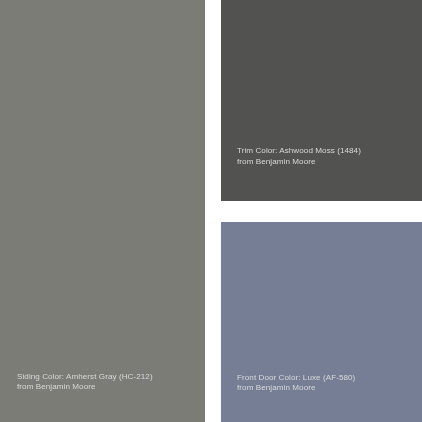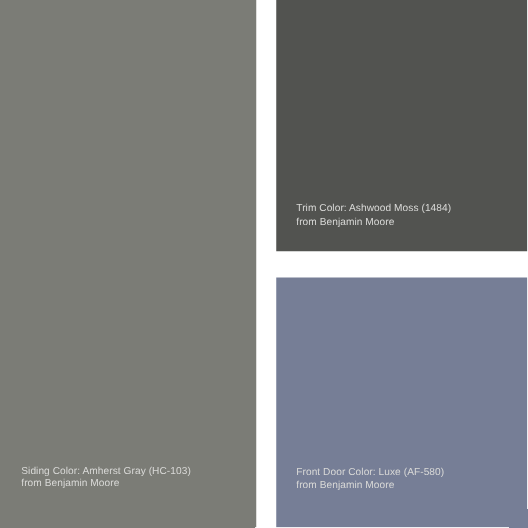--- a/index.html
+++ b/index.html
@@ -54,21 +54,20 @@
 
   
   .swatch-caption {
     position: absolute;
     color: #d9d9d7;
     font-size: 8.1px;
     line-height: 10.6px;
     letter-spacing: 0.06px;
     white-space: nowrap;
     user-select: text;
-    margin-top: 16px;
   }
   .caption-line {
     display: block;
   }
 
   
   #swatch-siding .swatch-caption {
     left: 17px;
     bottom: 29px;
   }
@@ -83,21 +82,21 @@
     bottom: 28px;
   }
 </style>
 </head>
 <body>
 
 <div id="palette-board" style="background-color: rgb(255, 255, 255);">
 
   <div class="swatch" id="swatch-siding" style="background-color: rgb(123, 124, 118);">
     <div class="swatch-caption" style="color: rgb(217, 217, 215);">
-      <span class="caption-line">Siding Color: Amherst Gray (HC-103)</span>
+      <span class="caption-line">Siding Color: Amherst Gray (HC-212)</span>
       <span class="caption-line">from Benjamin Moore</span>
     </div>
   </div>
 
   <div class="swatch" id="swatch-trim" style="background-color: rgb(82, 83, 80);">
     <div class="swatch-caption" style="color: rgb(217, 217, 215);">
       <span class="caption-line">Trim Color: Ashwood Moss (1484)</span>
       <span class="caption-line">from Benjamin Moore</span>
     </div>
   </div>

